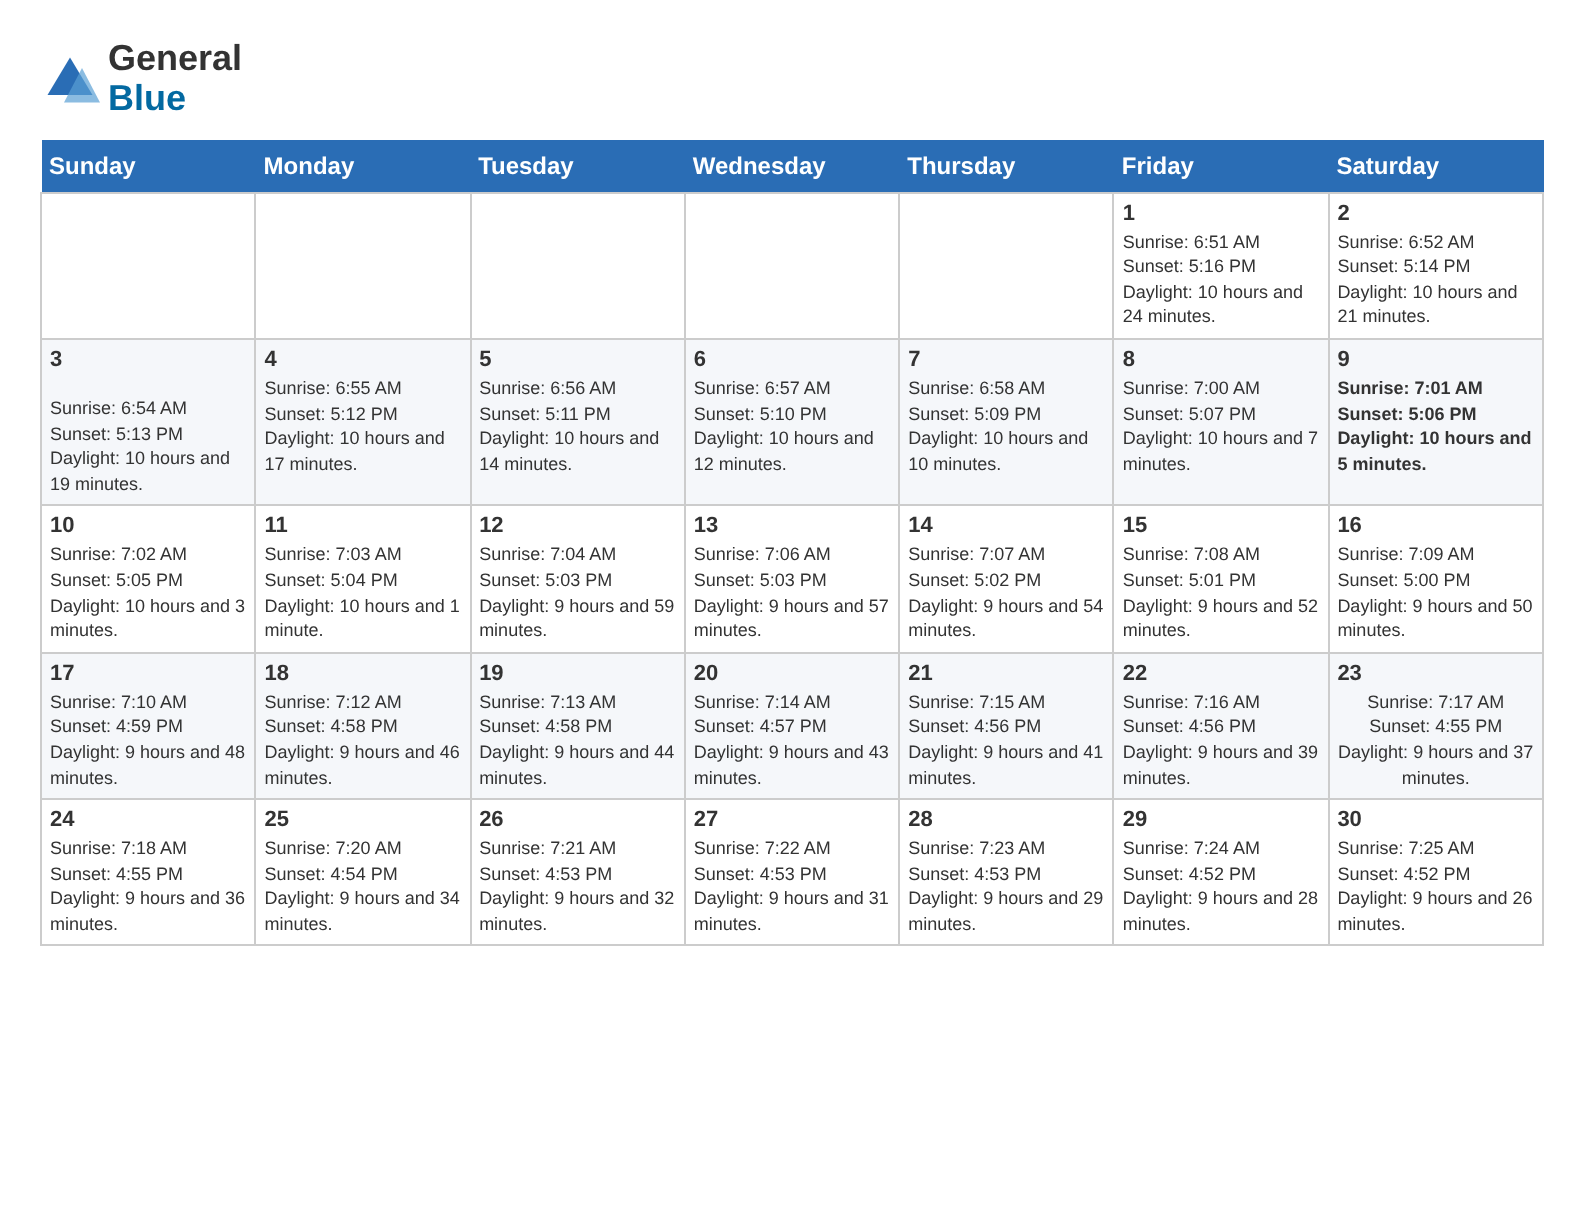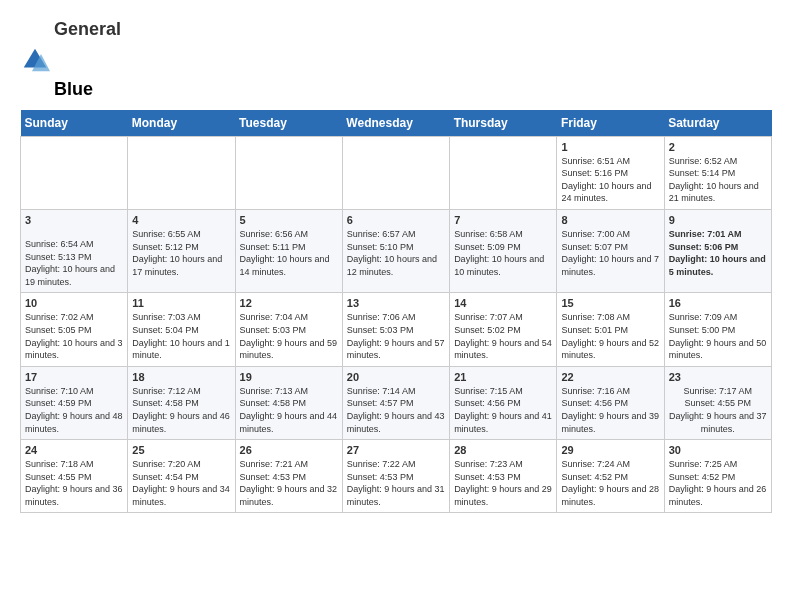--- a/index.html
+++ b/index.html
@@ -26,22 +26,21 @@
       line-height: 1.1;
     }
     .logo-general {
       font-size: 18px;
       font-weight: bold;
       color: #333;
     }
     .logo-blue {
       font-size: 18px;
       font-weight: bold;
-      color: #000000;
-      margin-top: 40px;
+      color: #0369a1;
     }
     .logo-icon {
       width: 30px;
       height: 30px;
       margin-right: 4px;
     }
     .title-section {
       text-align: right;
     }
     .month-title {

